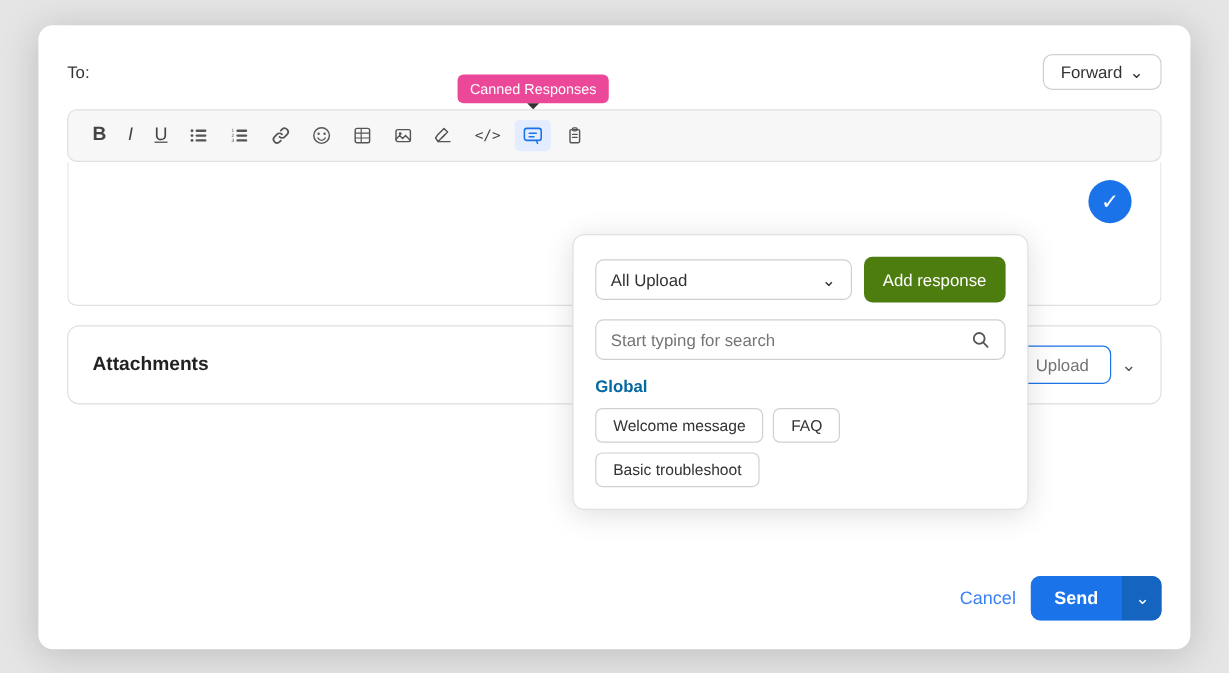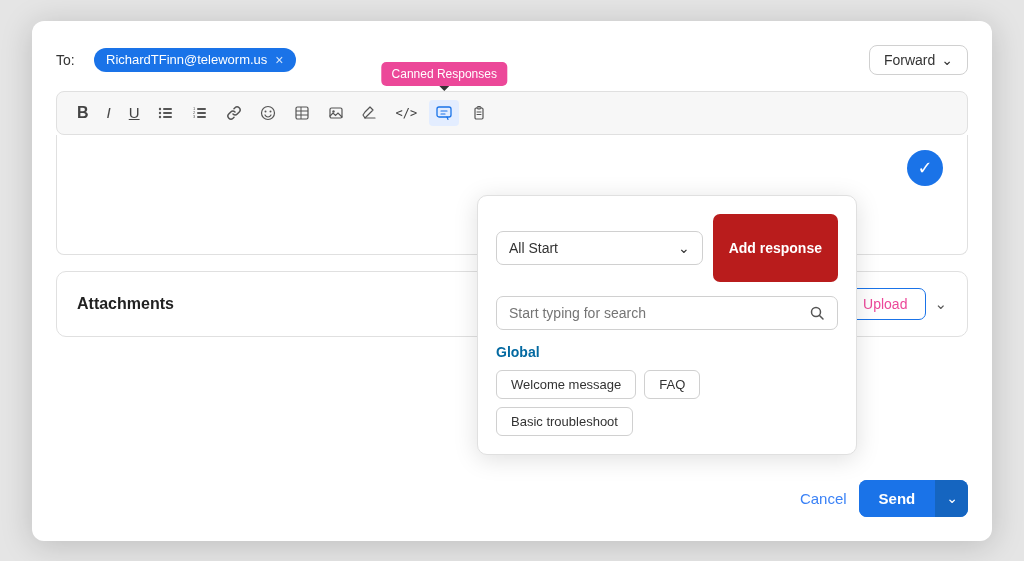--- a/index.html
+++ b/index.html
@@ -153,29 +153,29 @@
       justify-content: space-between;
       border: 1.5px solid #d0d0d0;
       border-radius: 7px;
       padding: 8px 12px;
       font-size: 14px;
       color: #333;
       cursor: pointer;
       background: #fff;
     }
     .add-response-btn {
-      background: #b91c1c;
+      background: #4d7c0f;
       color: #fff;
       border: none;
       border-radius: 7px;
-      padding: 26px 16px;
+      padding: 11px 16px;
       font-size: 14px;
       cursor: pointer;
       white-space: nowrap;
-      font-weight: 700;
+      font-weight: 400;
     }
     .search-row {
       display: flex;
       align-items: center;
       border: 1.5px solid #d0d0d0;
       border-radius: 7px;
       padding: 8px 12px;
       gap: 8px;
       margin-bottom: 14px;
       background: #fff;
@@ -243,21 +243,21 @@
     }
     .attachments-label {
       font-size: 16px;
       font-weight: 700;
       color: #222;
       flex: 1;
     }
     .upload-btn {
       border: 1.5px solid #1a73e8;
       background: #fff;
-      color: #ec4899;
+      color: #737373;
       border-radius: 7px;
       padding: 7px 18px;
       font-size: 14px;
       cursor: pointer;
       font-weight: 500;
     }
     .attach-chevron {
       margin-left: 8px;
       color: #555;
       font-size: 15px;
@@ -305,24 +305,20 @@
     }
     svg { display: inline-block; }
   </style>
 </head>
 <body>
 
 <div class="modal-container">
 
   <div class="to-row">
     <span class="to-label">To:</span>
-    <div class="email-tag">
-      <span>RichardTFinn@teleworm.us</span>
-      <span class="close-icon">×</span>
-    </div>
     <div class="to-row-spacer"></div>
     <button class="forward-btn">
       <span>Forward</span>
       <span>⌄</span>
     </button>
   </div>
 
   <div class="toolbar">
     <button class="toolbar-btn" style="font-weight:700;font-size:16px;">B</button>
     <button class="toolbar-btn" style="font-style:italic;font-size:15px;">I</button>
@@ -404,21 +400,21 @@
         </svg>
     </button>
   </div>
 
   <div class="editor-area">
 
     <div class="canned-popup">
 
       <div class="canned-top-row">
         <div class="group-select">
-          <span>All Start</span>
+          <span>All Upload</span>
           <span>⌄</span>
         </div>
         <button class="add-response-btn">Add response</button>
       </div>
 
       <div class="search-row">
         <input class="search-input" type="text" placeholder="Start typing for search" style="">
         <button class="search-icon-btn">
           <svg width="16" height="16" viewBox="0 0 16 16" fill="none">
               <circle cx="7" cy="7" r="4.5" stroke="#555" stroke-width="1.5"></circle>

